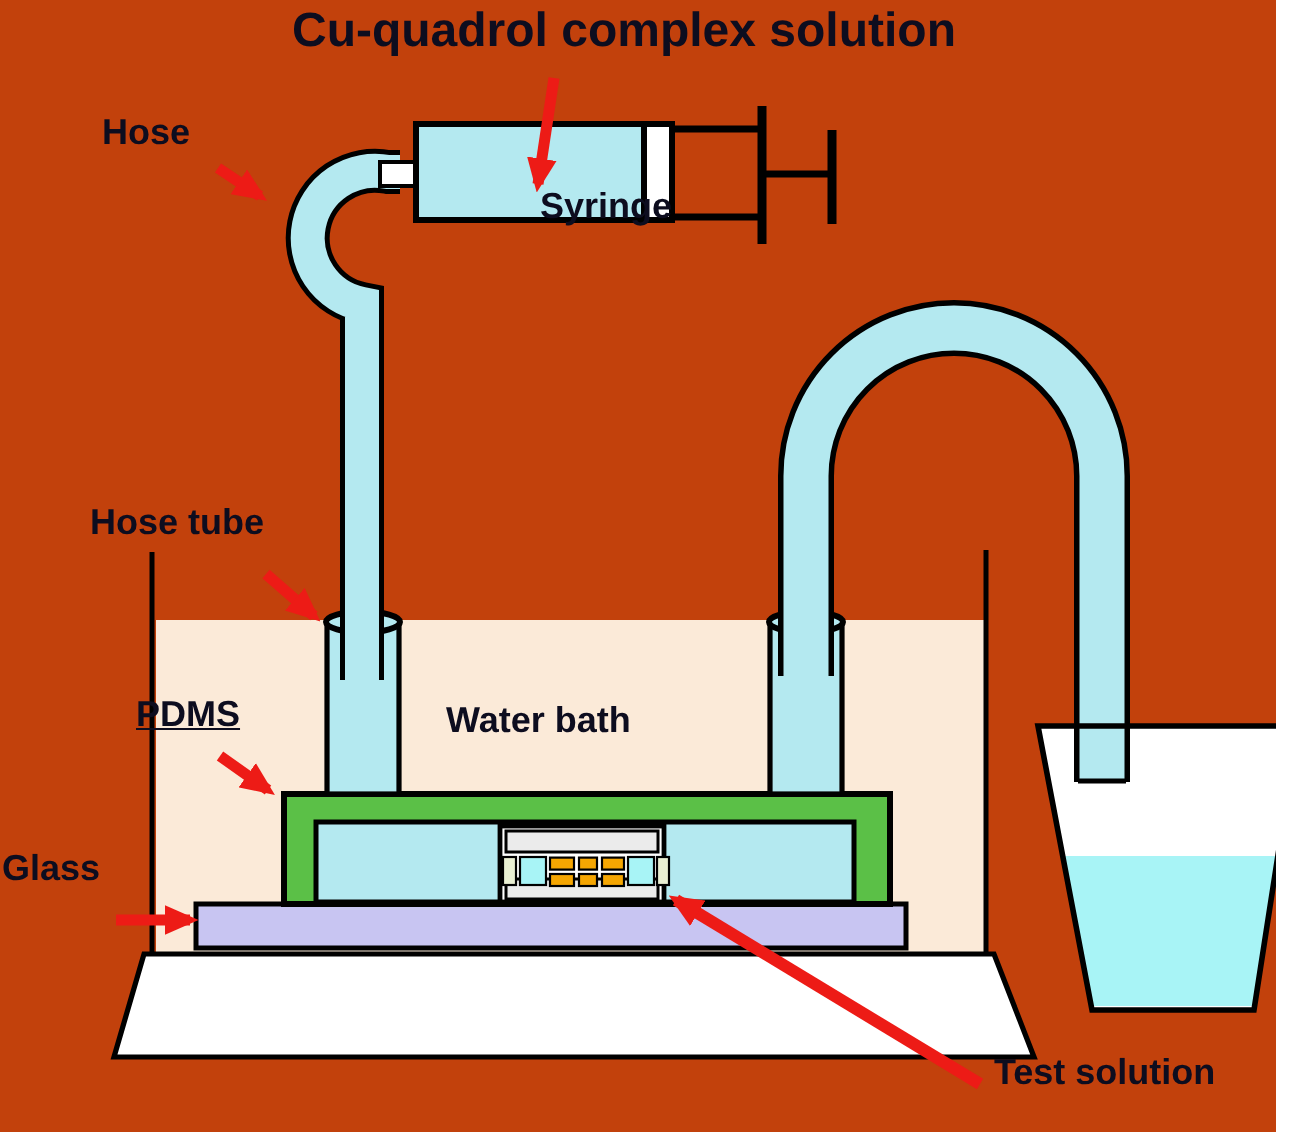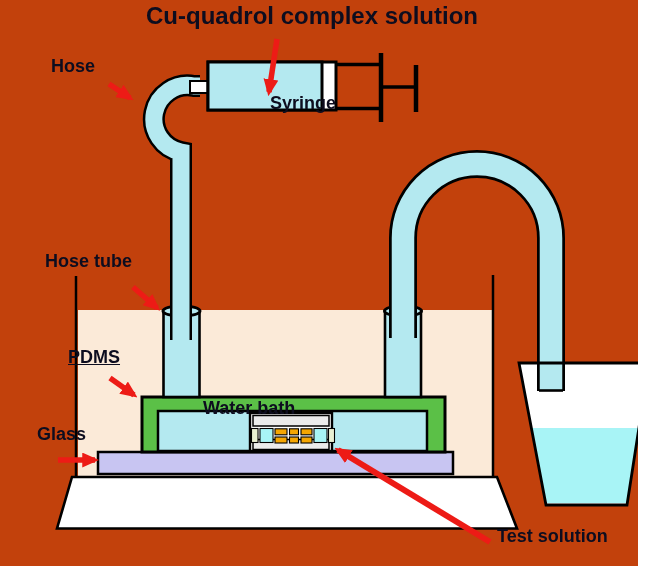--- a/index.html
+++ b/index.html
@@ -115,17 +115,17 @@
       <line x1="58" y1="460" x2="95" y2="460" class="red" stroke-width="5.5" marker-end="url(#ah)"></line>
       <line x1="490" y1="542" x2="338" y2="450" class="red" stroke-width="6" marker-end="url(#ah)"></line>
     </g>
   </svg>
 
   <div class="lbl title" style="left:126px; top:3px; width:372px; text-align:center;">Cu-quadrol complex solution</div>
   <div class="lbl" style="left:51px; top:57px;">Hose</div>
   <div class="lbl" style="left:242px; top:94px;margin-left:28px;">Syringe</div>
   <div class="lbl" style="left:45px; top:252px;">Hose tube</div>
   <div class="lbl" style="left:68px; top:348px;text-decoration:underline;">PDMS</div>
-  <div class="lbl" style="left:203px; top:351px;margin-top:48px;">Water bath</div>
-  <div class="lbl" style="left:1px; top:425px;margin-left:36px;">Glass</div>
+  <div class="lbl" style="left:223px; top:351px;">Water bath</div>
+  <div class="lbl" style="left:1px; top:425px;">Glass</div>
   <div class="lbl" style="left:497px; top:527px;">Test solution</div>
 
 </div>
 
 </body></html>

